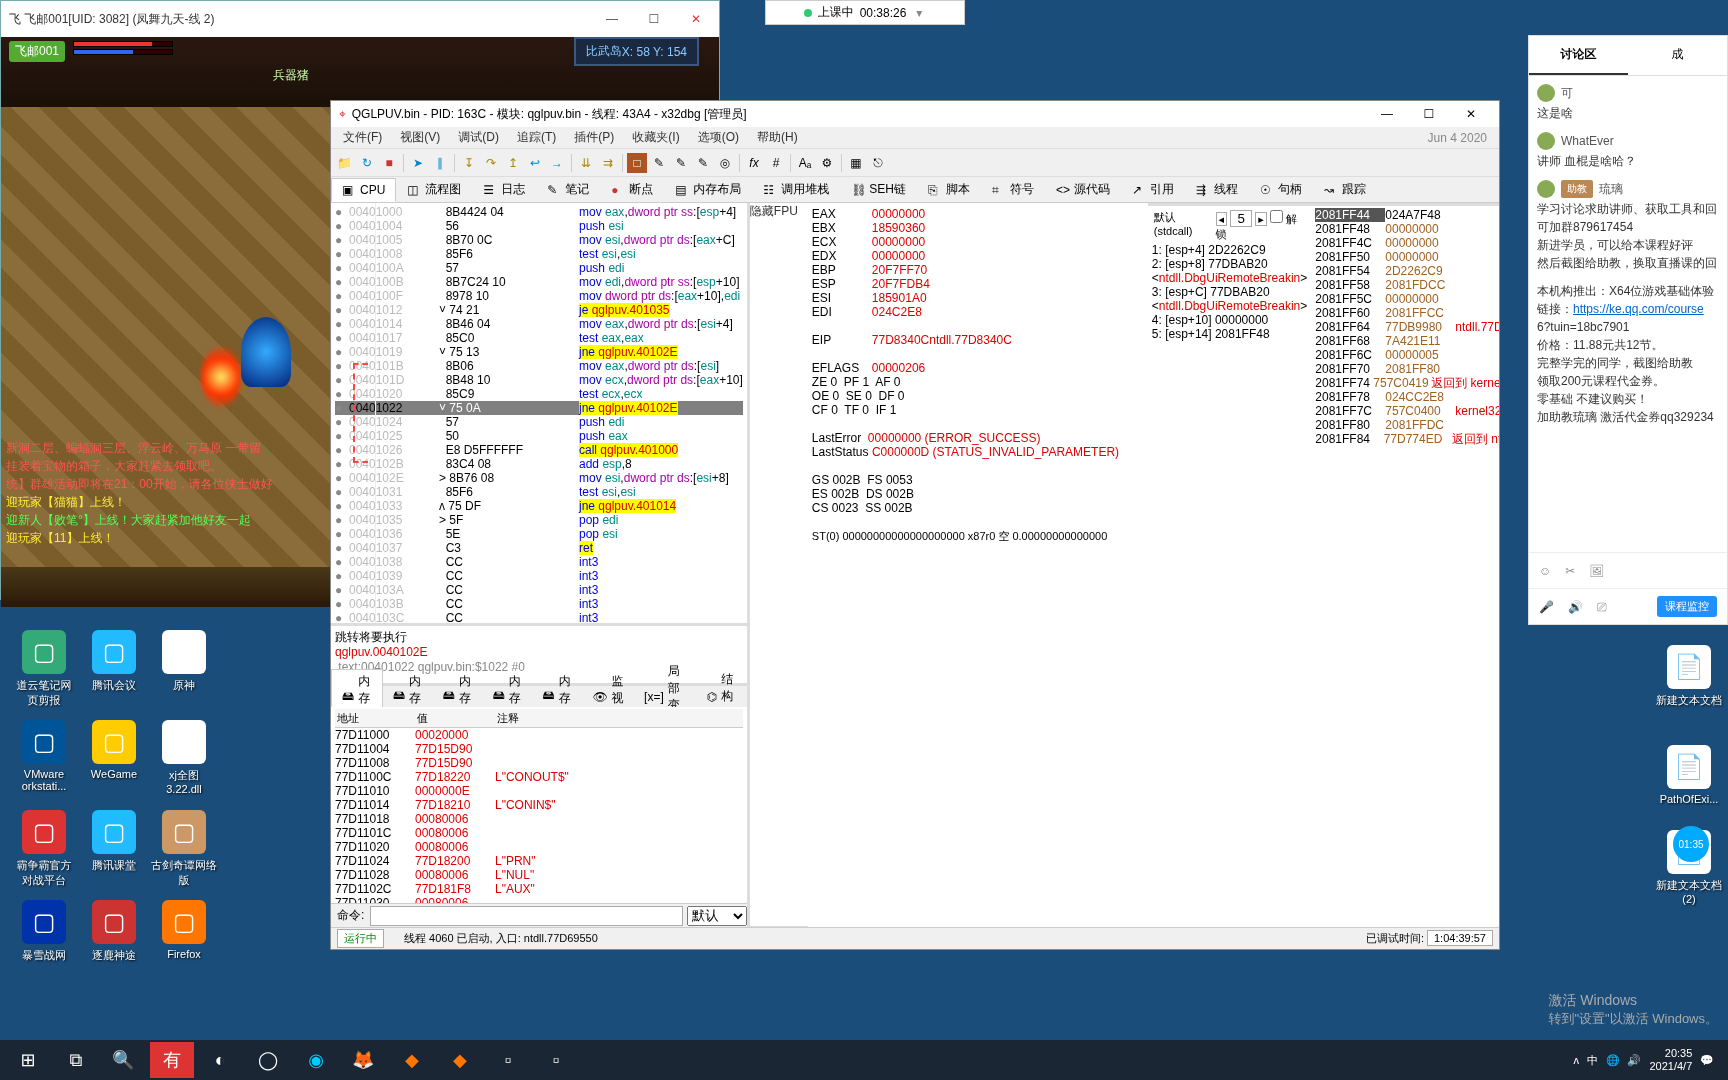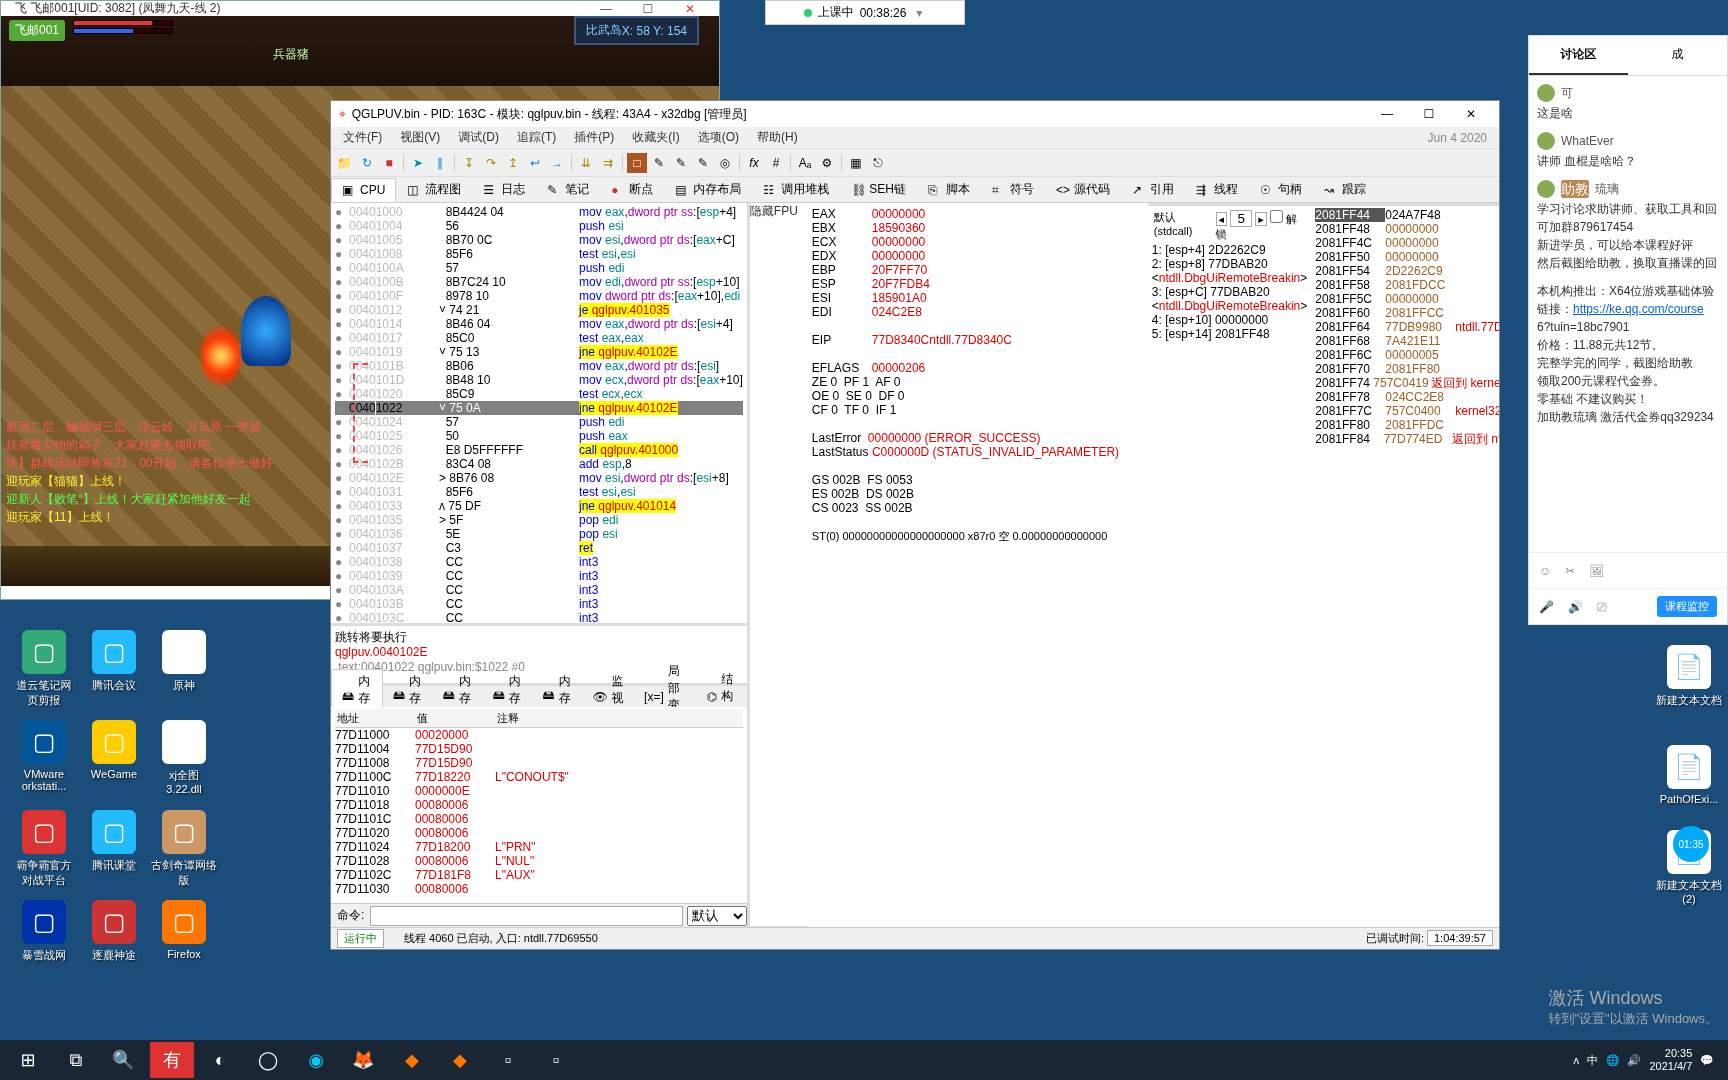--- a/index.html
+++ b/index.html
@@ -6,21 +6,21 @@
 body { width:1728px; height:1080px; background:#1a4d7a; overflow:hidden; position:relative; font-size:12px; }
 .mono { font-family:Consolas,"Courier New",monospace; }
 
 
 .rec-banner { position:absolute; top:0; left:765px; width:200px; height:25px; background:#fff; display:flex; align-items:center; justify-content:center; gap:6px; border:1px solid #ccc; }
 .rec-dot { width:8px; height:8px; border-radius:50%; background:#2ecc71; }
 .rec-chev { width:14px; height:14px; display:flex; align-items:center; justify-content:center; color:#888; }
 
 
 .game-win { position:absolute; top:0; left:0; width:720px; height:600px; background:#fff; border:1px solid #7aa; }
-.game-title { height:15px; background:#fff; display:flex; align-items:center; padding:0 14px; color:#333; justify-content:space-between; }
+.game-title { height:36px; background:#fff; display:flex; align-items:center; padding:0 8px; color:#333; justify-content:space-between; }
 .game-title .ctrls { display:flex; gap:12px; }
 .game-title .ctrls span { width:30px; text-align:center; color:#555; cursor:pointer; }
 .game-title .ctrls .close { color:#d33; }
 .game-body { position:relative; width:100%; height:570px; background:linear-gradient(135deg,#8a6d3b 0%,#6b5428 40%,#4a3818 100%); background-image:repeating-linear-gradient(45deg,#8a6d3b 0 20px,#7a5d2b 20px 40px); }
 .game-hud-top { position:absolute; top:0; left:0; width:100%; height:70px; background:linear-gradient(#2a1810,#1a1008); display:flex; align-items:flex-start; }
 .player-badge { display:flex; align-items:center; gap:6px; padding:4px 8px; }
 .player-name { color:#fff; background:#5a3; padding:2px 6px; border-radius:3px; }
 .hp-bars { display:flex; flex-direction:column; gap:2px; margin-top:4px; }
 .hp-bar { width:100px; height:6px; background:#300; border:1px solid #000; }
 .hp-bar.red .fill { background:#e33; width:80%; height:100%; }
@@ -96,21 +96,21 @@
 
 
 .side { position:absolute; top:35px; right:0; width:200px; height:590px; background:#fff; border:1px solid #ddd; display:flex; flex-direction:column; }
 .side-tabs { display:flex; border-bottom:1px solid #ddd; }
 .side-tab { flex:1; text-align:center; padding:10px 0; cursor:pointer; }
 .side-tab.active { border-bottom:2px solid #333; font-weight:bold; }
 .side-msgs { flex:1; padding:8px; overflow:hidden; font-size:12px; line-height:18px; }
 .msg { margin-bottom:10px; }
 .msg .u { display:flex; align-items:center; gap:6px; color:#555; margin-bottom:2px; }
 .msg .u .av { width:18px; height:18px; border-radius:50%; background:#8a5; }
-.msg .u .badge { background:#b85; color:#fff; font-size:14px; padding:0 0; border-radius:2px; }
+.msg .u .badge { background:#b85; color:#fff; font-size:10px; padding:0 6px; border-radius:2px; }
 .msg .t { color:#333; }
 .msg .t a { color:#06c;text-decoration:underline; }
 .side-icons { height:36px; border-top:1px solid #eee; display:flex; align-items:center; padding:0 10px; gap:14px; color:#888; }
 .side-icons-b { height:36px; border-top:1px solid #eee; display:flex; align-items:center; padding:0 10px; gap:14px; color:#888; }
 .side-icons-b .r { margin-left:auto; background:#1e90ff; color:#fff; padding:3px 8px; border-radius:3px; font-size:11px;}
 
 
 .dicon { position:absolute; width:68px; text-align:center; color:#fff; font-size:11px; cursor:pointer; }
 .dicon .img { width:44px; height:44px; margin:0 auto 4px; background:#4a7; border-radius:6px; display:flex; align-items:center; justify-content:center; font-size:24px; }
 .dicon .txt { text-shadow:1px 1px 2px #000; }
@@ -385,20 +385,21 @@
           <span style="width:80px;">地址</span>
           <span style="width:80px;">值</span>
           <span>注释</span>
         </div>
         <div id="dump-rows">
             <div class="dump-row"><span class="a">77D11000</span><span class="v c-red">00020000</span><span class="c c-red"></span></div>
             <div class="dump-row"><span class="a">77D11004</span><span class="v c-red">77D15D90</span><span class="c c-red"></span></div>
             <div class="dump-row"><span class="a">77D11008</span><span class="v c-red">77D15D90</span><span class="c c-red"></span></div>
             <div class="dump-row"><span class="a">77D1100C</span><span class="v c-red">77D18220</span><span class="c c-red">L"CONOUT$"</span></div>
             <div class="dump-row"><span class="a">77D11010</span><span class="v c-red">0000000E</span><span class="c c-red"></span></div>
+            <div class="dump-row"><span class="a">77D11014</span><span class="v c-red">77D18210</span><span class="c c-red">L"CONIN$"</span></div>
             <div class="dump-row"><span class="a">77D11018</span><span class="v c-red">00080006</span><span class="c c-red"></span></div>
             <div class="dump-row"><span class="a">77D1101C</span><span class="v c-red">00080006</span><span class="c c-red"></span></div>
             <div class="dump-row"><span class="a">77D11020</span><span class="v c-red">00080006</span><span class="c c-red"></span></div>
             <div class="dump-row"><span class="a">77D11024</span><span class="v c-red">77D18200</span><span class="c c-red">L"PRN"</span></div>
             <div class="dump-row"><span class="a">77D11028</span><span class="v c-red">00080006</span><span class="c c-red">L"NUL"</span></div>
             <div class="dump-row"><span class="a">77D1102C</span><span class="v c-red">77D181F8</span><span class="c c-red">L"AUX"</span></div>
             <div class="dump-row"><span class="a">77D11030</span><span class="v c-red">00080006</span><span class="c c-red"></span></div>
           </div>
       </div>
       <div class="cmdline">
@@ -500,21 +501,21 @@
     <span>🔊</span>
     <span>⎚</span>
     <span class="r">课程监控</span>
   </div>
 </div>
 
 <div id="dicons-left"></div>
 <div id="dicons-right"></div>
 
 <div class="wm">
-  <div style="font-size:18px;">激活 Windows</div>
+  <div style="font-size:14px;">激活 Windows</div>
   <div>转到"设置"以激活 Windows。</div>
 </div>
 
 <div class="taskbar">
   <div class="tbtn">⊞</div>
   <div class="tbtn">⧉</div>
   <div class="tbtn">🔍</div>
   <div class="tbtn" style="background:#d33;">有</div>
   <div class="tbtn">◐</div>
   <div class="tbtn">◯</div>

